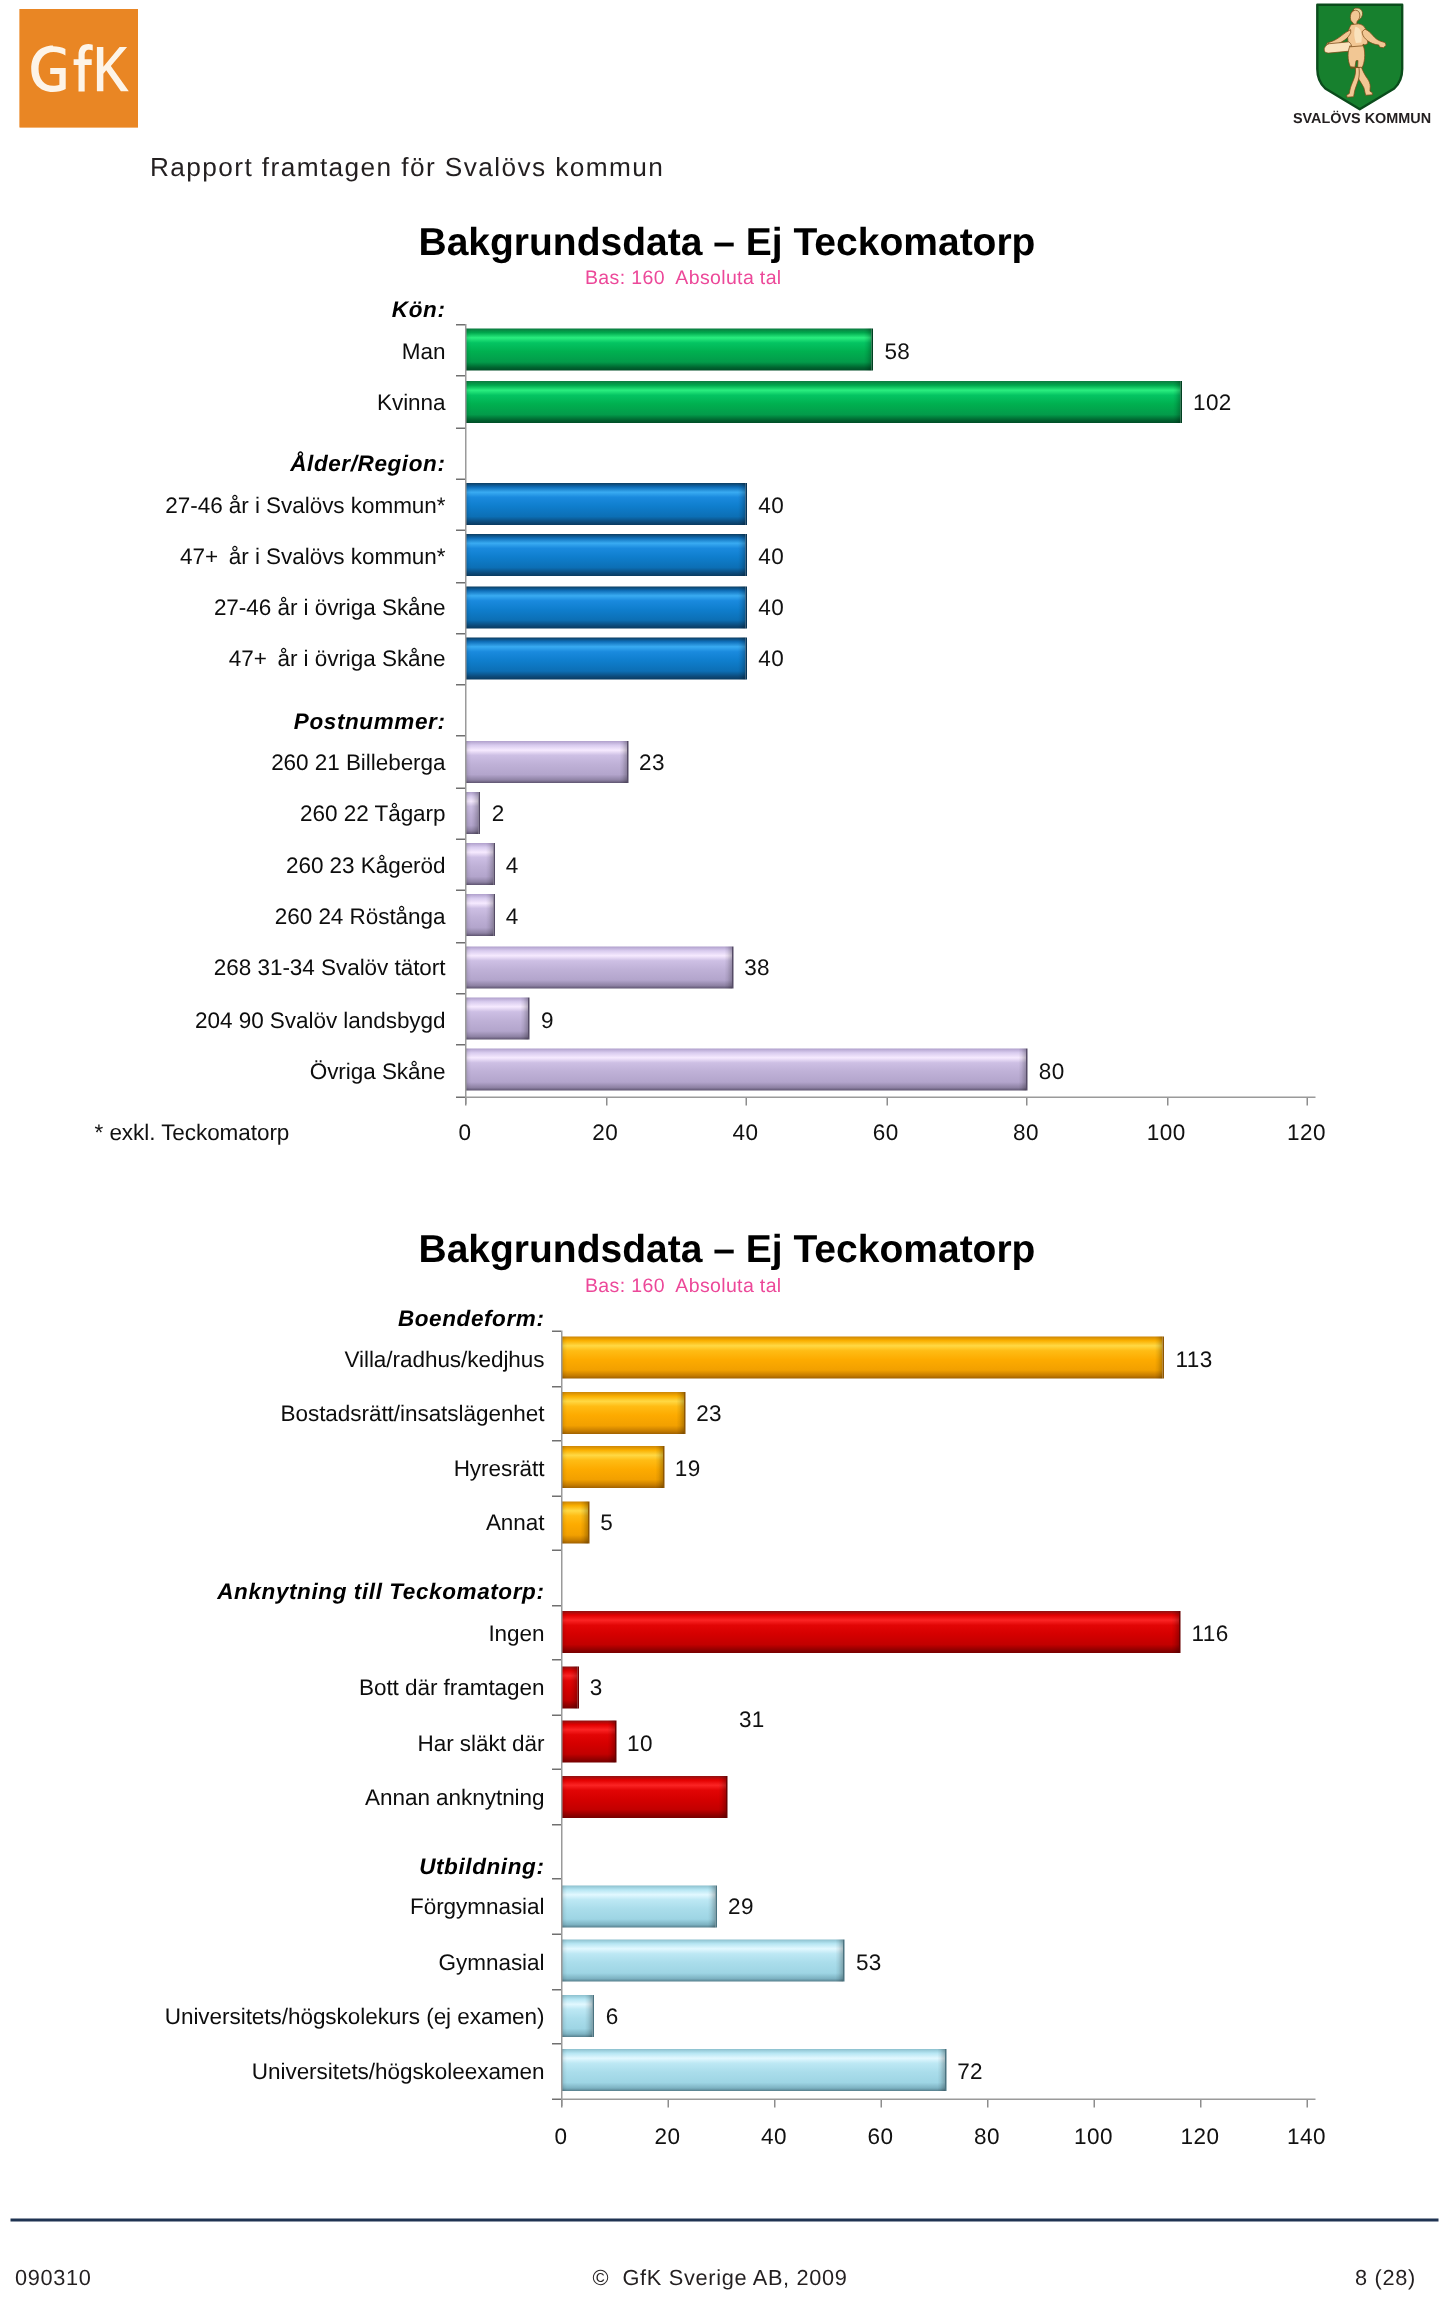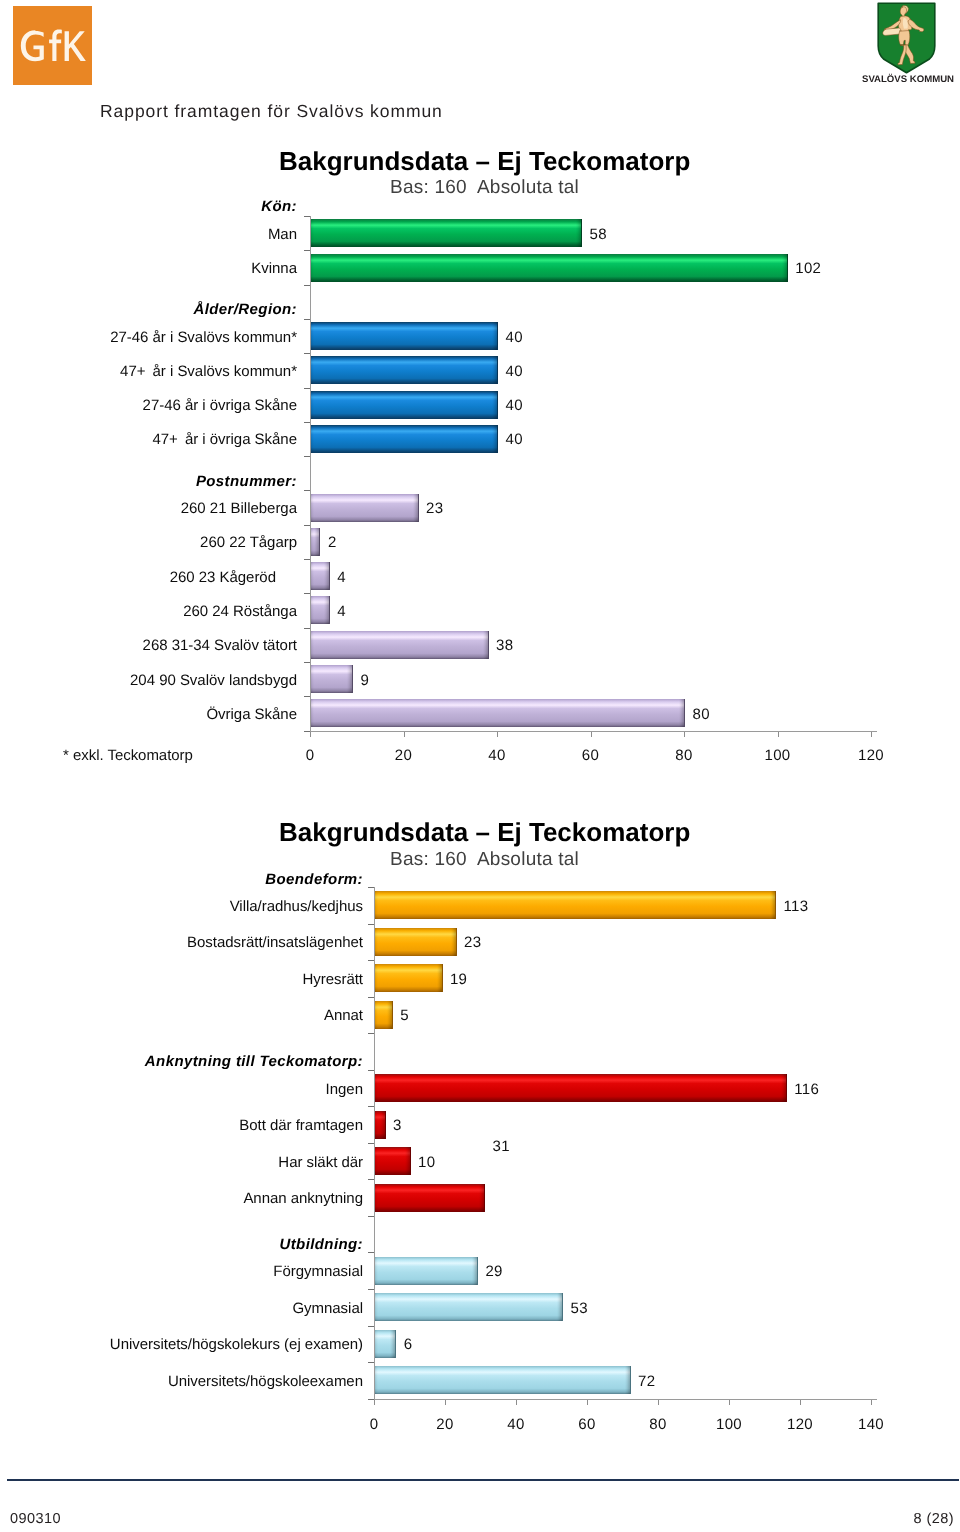--- a/index.html
+++ b/index.html
@@ -14,21 +14,21 @@
   .report-title{position:absolute;left:100px;top:69px;font-size:17.5px;color:#231f20;
                 letter-spacing:.93px;white-space:nowrap;margin-top:32px;}
   .kommun-logo{position:absolute;left:877px;top:2px;width:59px;height:72px;}
   .kommun-name{position:absolute;left:861px;top:74px;width:94px;text-align:center;
                font-size:9.6px;font-weight:bold;color:#231f20;letter-spacing:0px;
                white-space:nowrap;}
 
   
   .chart-title{position:absolute;font-weight:bold;font-size:26px;color:#000;
                white-space:nowrap;letter-spacing:0px;}
-  .chart-sub{position:absolute;font-size:19px;color:#404040;white-space:pre;letter-spacing:.24px;}
+  .chart-sub{position:absolute;font-size:13px;color:#ec4899;white-space:pre;letter-spacing:.24px;}
   .footnote{position:absolute;font-size:15px;color:#111;white-space:pre;letter-spacing:-0.04px;}
 
   .cat-label{position:absolute;font-size:15px;color:#0d0d0d;white-space:nowrap;
              text-align:right;letter-spacing:-0.03px;}
   .grp-label{position:absolute;font-size:15px;font-weight:bold;font-style:italic;color:#000;
              white-space:nowrap;text-align:right;letter-spacing:.4px;}
   .axis-v{position:absolute;width:1px;background:#9a9a9a;}
   .axis-h{position:absolute;height:1px;background:#9a9a9a;}
   .tick{position:absolute;height:1px;width:6px;background:#707070;}
   .tick-v{position:absolute;width:1px;height:5px;background:#8d8d8d;}
@@ -41,21 +41,21 @@
   .bar-purple{background:linear-gradient(to right,rgba(0,0,0,.22) 0px,rgba(0,0,0,.06) 2px,rgba(0,0,0,0) 4px,rgba(0,0,0,0) calc(100% - 5px),rgba(0,0,0,.07) calc(100% - 3px),rgba(0,0,0,.25) 100%),linear-gradient(to bottom,#b0a0cc 0%,#d8cbee 10%,#f6eaff 22%,#cdbfe4 34%,#bfb1d7 55%,#b3a5cc 80%,#8e82a4 93%,#5e5470 100%);border-right:1px solid #554b66;}
   .bar-orange{background:linear-gradient(to right,rgba(0,0,0,.22) 0px,rgba(0,0,0,.06) 2px,rgba(0,0,0,0) 4px,rgba(0,0,0,0) calc(100% - 5px),rgba(0,0,0,.07) calc(100% - 3px),rgba(0,0,0,.25) 100%),linear-gradient(to bottom,#cd8606 0%,#fbb000 10%,#ffd944 22%,#ffbc14 34%,#fdab00 55%,#f2a000 80%,#c57c00 93%,#a06000 100%);border-right:1px solid #8f5600;}
   .bar-red{background:linear-gradient(to right,rgba(0,0,0,.22) 0px,rgba(0,0,0,.06) 2px,rgba(0,0,0,0) 4px,rgba(0,0,0,0) calc(100% - 5px),rgba(0,0,0,.07) calc(100% - 3px),rgba(0,0,0,.25) 100%),linear-gradient(to bottom,#8e1212 0%,#e30000 10%,#fb2424 22%,#e20505 34%,#d50000 55%,#c20000 80%,#8f0000 93%,#760000 100%);border-right:1px solid #6a0000;}
   .bar-cyan{background:linear-gradient(to right,rgba(0,0,0,.22) 0px,rgba(0,0,0,.06) 2px,rgba(0,0,0,0) 4px,rgba(0,0,0,0) calc(100% - 5px),rgba(0,0,0,.07) calc(100% - 3px),rgba(0,0,0,.25) 100%),linear-gradient(to bottom,#8cc0ce 0%,#b6e6f3 10%,#e2f8ff 22%,#bde8f4 34%,#aaddeb 55%,#9ed5e4 80%,#7db2c2 93%,#567f8d 100%);border-right:1px solid #4a7380;}
 
   
   .foot-rule{position:absolute;left:7px;top:1479px;width:952px;height:2px;background:#1f3352;}
   .foot{position:absolute;top:1511px;font-size:14.5px;color:#231f20;white-space:pre;letter-spacing:.45px;}
   .foot-left{left:10px;}
   .foot-center{left:0;width:960px;text-align:center;}
-  .foot-right{right:6px;}
+  .foot-right{right:16px;}
 </style>
 </head>
 <body>
 
 <div class="page">
 
   <div class="gfk-logo">
     <svg width="79" height="79" viewBox="0 0 79 79" aria-hidden="true">
       <rect x="0" y="0" width="79" height="79" fill="#e98624"></rect>
       <g fill="#fdf4e8" transform="translate(1.4,1.6) scale(0.958,1.0)">
@@ -176,21 +176,21 @@
       <div class="val-lbl" style="left:426px;top:500px">23</div>
       <div class="tick" style="left:304px;top:490.4px"></div>
     </div>
     <div class="row">
       <div class="cat-label" style="right:663px;top:534.4px">260 22 Tågarp</div>
       <div class="bar bar-purple" style="left:310px;top:527.9px;width:9.3px;height:28px"></div>
       <div class="val-lbl" style="left:327.9px;top:534.4px">2</div>
       <div class="tick" style="left:304px;top:524.7px"></div>
     </div>
     <div class="row">
-      <div class="cat-label" style="right:684px;top:568.6px">260 23 Kågeröd</div>
+      <div class="cat-label" style="right:663px;top:568.6px">260 23 Kågeröd</div>
       <div class="bar bar-purple" style="left:310px;top:562.1px;width:18.7px;height:28px"></div>
       <div class="val-lbl" style="left:337.2px;top:568.6px">4</div>
       <div class="tick" style="left:304px;top:559px"></div>
     </div>
     <div class="row">
       <div class="cat-label" style="right:663px;top:602.9px">260 24 Röstånga</div>
       <div class="bar bar-purple" style="left:310px;top:596.4px;width:18.7px;height:28px"></div>
       <div class="val-lbl" style="left:337.2px;top:602.9px">4</div>
       <div class="tick" style="left:304px;top:593.3px"></div>
     </div>
@@ -327,14 +327,15 @@
     <div class="tick-v" style="left:729px;top:1399.6px"></div>
     <div class="tick-lbl" style="left:699px;top:1416px">100</div>
     <div class="tick-v" style="left:800px;top:1399.6px"></div>
     <div class="tick-lbl" style="left:770px;top:1416px">120</div>
     <div class="tick-v" style="left:871px;top:1399.6px"></div>
     <div class="tick-lbl" style="left:841px;top:1416px">140</div>
   </div>
 
   <div class="foot-rule"></div>
   <div class="foot foot-left">090310</div>
+  <div class="foot foot-center">©  GfK Sverige AB, 2009</div>
   <div class="foot foot-right">8 (28)</div>
 </div>
 
 </body></html>

